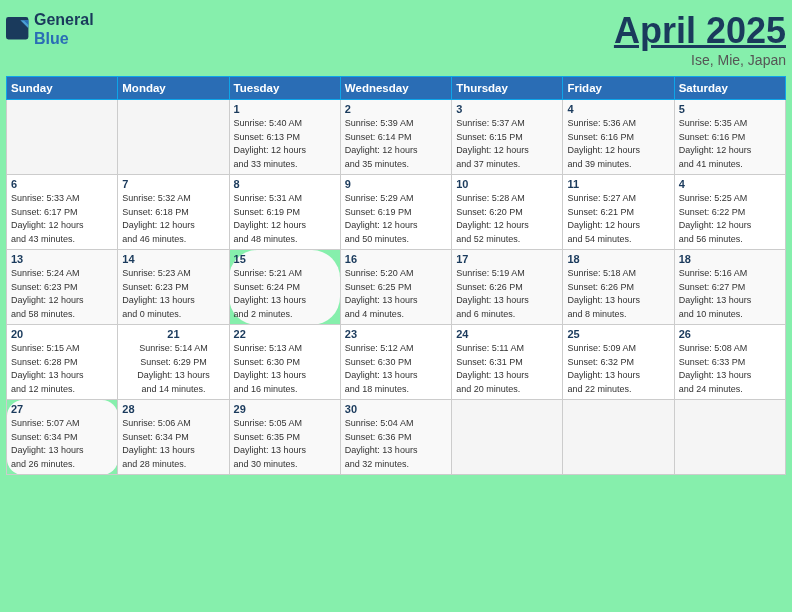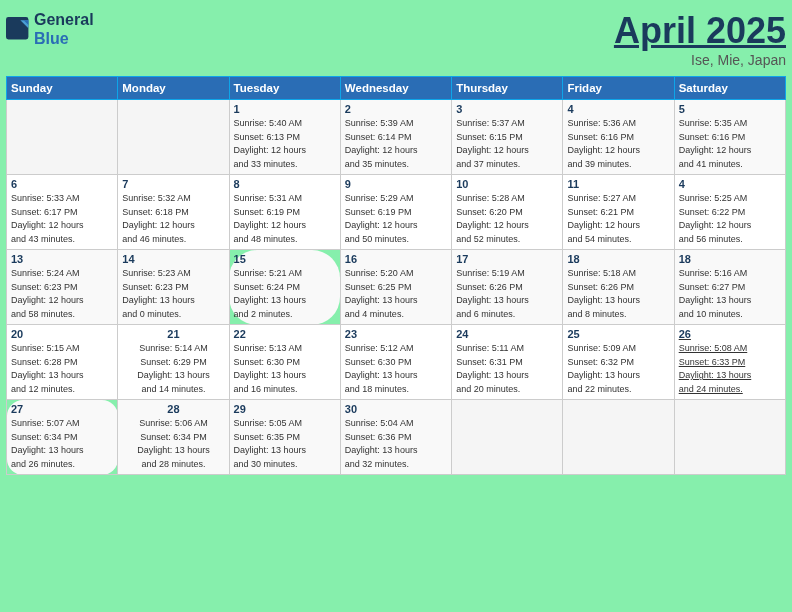--- a/index.html
+++ b/index.html
@@ -226,31 +226,31 @@
             <div class="day-info">Sunrise: 5:12 AM<br>Sunset: 6:30 PM<br>Daylight: 13 hours<br>and 18 minutes.</div>
           </td>
           <td style="background: rgb(255, 255, 255);">
             <span class="day-num">24</span>
             <div class="day-info">Sunrise: 5:11 AM<br>Sunset: 6:31 PM<br>Daylight: 13 hours<br>and 20 minutes.</div>
           </td>
           <td style="background: rgb(255, 255, 255);">
             <span class="day-num">25</span>
             <div class="day-info">Sunrise: 5:09 AM<br>Sunset: 6:32 PM<br>Daylight: 13 hours<br>and 22 minutes.</div>
           </td>
-          <td style="background: rgb(255, 255, 255); text-decoration: underline;">
+          <td style="background: rgb(255, 255, 255);">
             <span class="day-num">26</span>
             <div class="day-info">Sunrise: 5:08 AM<br>Sunset: 6:33 PM<br>Daylight: 13 hours<br>and 24 minutes.</div>
           </td>
         </tr>
         <tr>
           <td style="background: rgb(249, 249, 249); border-radius: 16px;">
             <span class="day-num">27</span>
             <div class="day-info">Sunrise: 5:07 AM<br>Sunset: 6:34 PM<br>Daylight: 13 hours<br>and 26 minutes.</div>
           </td>
-          <td style="background: rgb(249, 249, 249); text-align: center;">
+          <td style="background: rgb(249, 249, 249);">
             <span class="day-num">28</span>
             <div class="day-info">Sunrise: 5:06 AM<br>Sunset: 6:34 PM<br>Daylight: 13 hours<br>and 28 minutes.</div>
           </td>
           <td style="background: rgb(249, 249, 249);">
             <span class="day-num">29</span>
             <div class="day-info">Sunrise: 5:05 AM<br>Sunset: 6:35 PM<br>Daylight: 13 hours<br>and 30 minutes.</div>
           </td>
           <td style="background: rgb(249, 249, 249);">
             <span class="day-num">30</span>
             <div class="day-info">Sunrise: 5:04 AM<br>Sunset: 6:36 PM<br>Daylight: 13 hours<br>and 32 minutes.</div>

